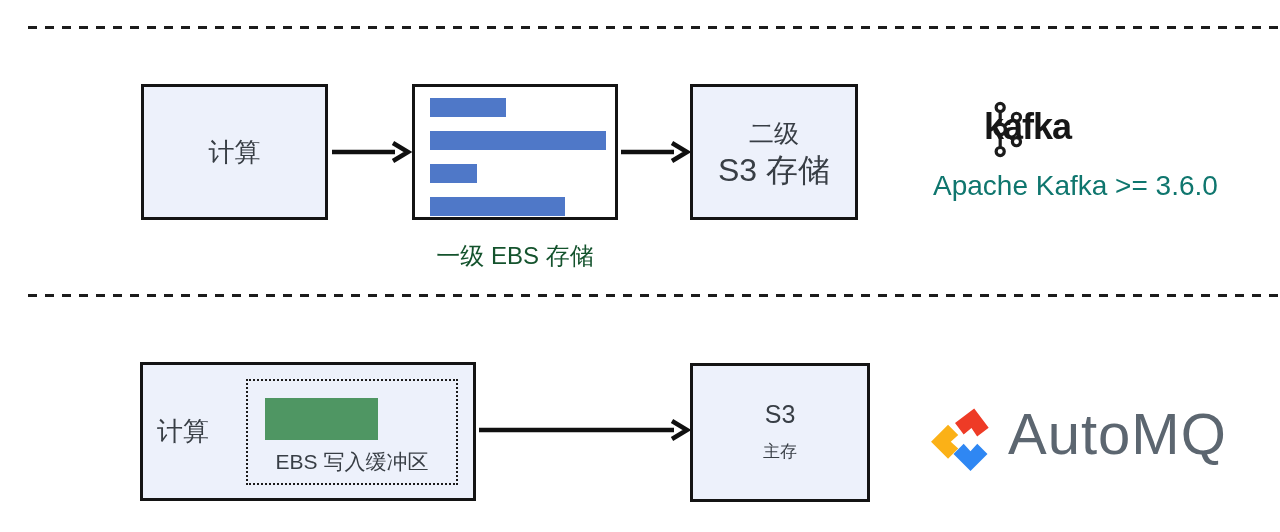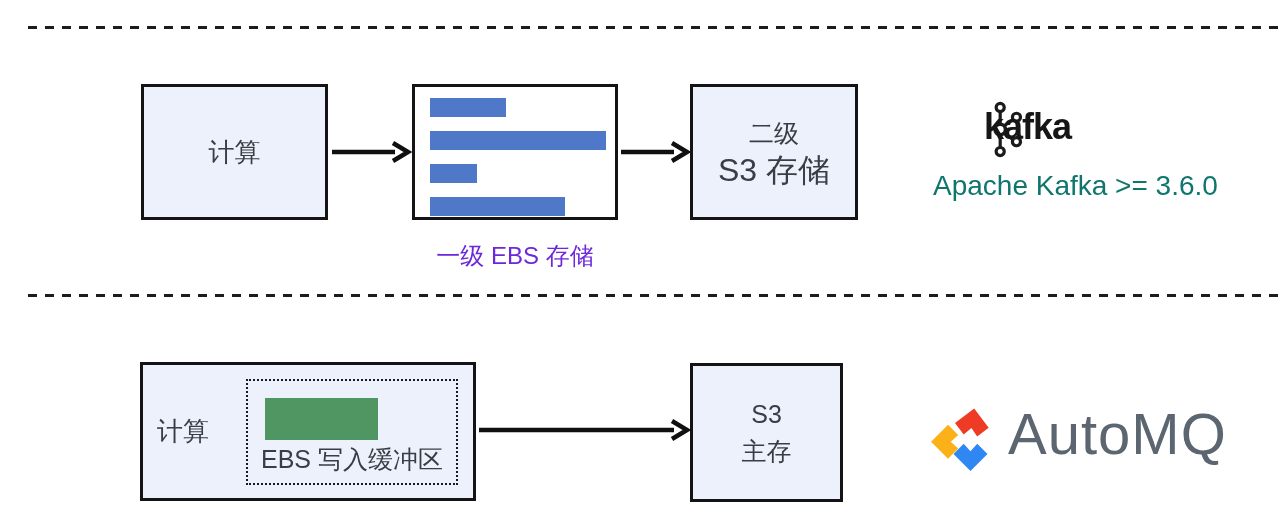--- a/index.html
+++ b/index.html
@@ -22,35 +22,35 @@
     position:absolute; box-sizing:border-box; border:3px solid var(--line);
     background:var(--box-fill); display:flex; align-items:center; justify-content:center;
     flex-direction:column; text-align:center;
   }
   .node.white{background:#ffffff;}
   .cn-label{font-size:26px; line-height:37px; color:var(--text-dark); white-space:nowrap;}
   .ebs-bar{position:absolute; left:15px; height:19px; background:var(--bar-blue);}
   .caption{position:absolute; white-space:nowrap; color:#24262a;}
   .arrow-svg{position:absolute; overflow:visible;}
   .arrow-svg line,.arrow-svg path{stroke:#101010; stroke-width:4.5; fill:none;}
-  #ebs-caption{left:412px; top:240px; width:206px; text-align:center; font-size:24px; color:#6d28d9;}
+  #ebs-caption{left:412px; top:240px; width:206px; text-align:center; font-size:24px; color:#14532d;}
   #kafka-word{position:absolute; left:984px; top:106px; font-size:36px; font-weight:700;
     color:#161616; letter-spacing:-1px; white-space:nowrap;}
   #kafka-version{left:933px; top:170px; font-size:28px; color:#0f766e;}
   #automq-word{position:absolute; left:1008px; top:398px; font-size:58px; line-height:72px;
     color:var(--automq-gray); letter-spacing:1px; white-space:nowrap;}
   #compute-bottom-label{position:absolute; left:14px; top:0; height:100%;
     display:flex; align-items:center; font-size:26px;}
   .dotted-box{
     position:absolute; left:103px; top:14px; width:212px; height:106px; box-sizing:border-box;
     border:2px dotted #1b1b1b;
   }
   .green-bar{position:absolute; left:17px; top:17px; width:113px; height:42px; background:var(--bar-green);}
   .buffer-label{position:absolute; left:0; bottom:7px; width:100%; text-align:center;
-    font-size:25px; color:var(--text-dark); white-space:nowrap;margin-top:40px;}
+    font-size:21px; color:var(--text-dark); white-space:nowrap;margin-top:40px;}
   .kafka-icon circle{fill:#fff; stroke:#1b1b1b;}
   .kafka-icon line{stroke:#1b1b1b;}
 </style>
 </head>
 <body>
 
 <div id="canvas">
 
   <div class="dashed-sep" style="top:26px"></div>
   <div class="dashed-sep" style="top:294px"></div>
@@ -105,23 +105,23 @@
       <div class="green-bar"></div>
       <div class="buffer-label">EBS 写入缓冲区</div>
     </div>
   </div>
 
   <svg class="arrow-svg" style="left:478px; top:417px" width="212" height="26">
     <line x1="1" y1="13" x2="196" y2="13"></line>
     <path d="M194,4 L209,13 L194,22"></path>
   </svg>
 
-  <div class="node" style="left:690px; top:363px; width:153px; height:139px">
+  <div class="node" style="left:690px; top:363px; width:180px; height:139px">
     <span class="cn-label" style="font-size:25px">S3</span>
-    <span class="cn-label" style="font-size:25px">主存</span>
+    <span class="cn-label" style="font-size:17px">主存</span>
   </div>
 
   <svg style="position:absolute; left:929px; top:403px" width="68" height="76" viewBox="0 0 100 100">
     <g transform="translate(63,27) rotate(8)">
       <path d="M0,-25 L25,0 L10,15 L0,4 L-10,15 L-25,0 Z" fill="var(--logo-red)"></path>
     </g>
     <g transform="translate(28,51) rotate(-90)">
       <path d="M0,-25 L25,0 L10,15 L0,4 L-10,15 L-25,0 Z" fill="var(--logo-yellow)"></path>
     </g>
     <g transform="translate(61,69) rotate(180)">

